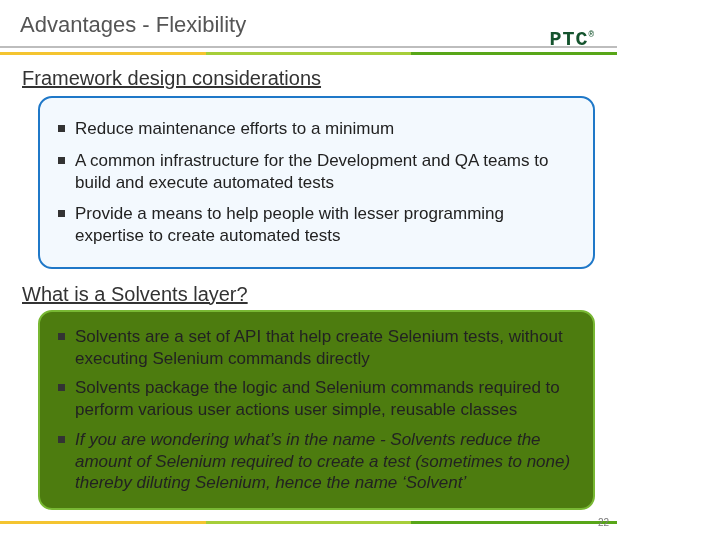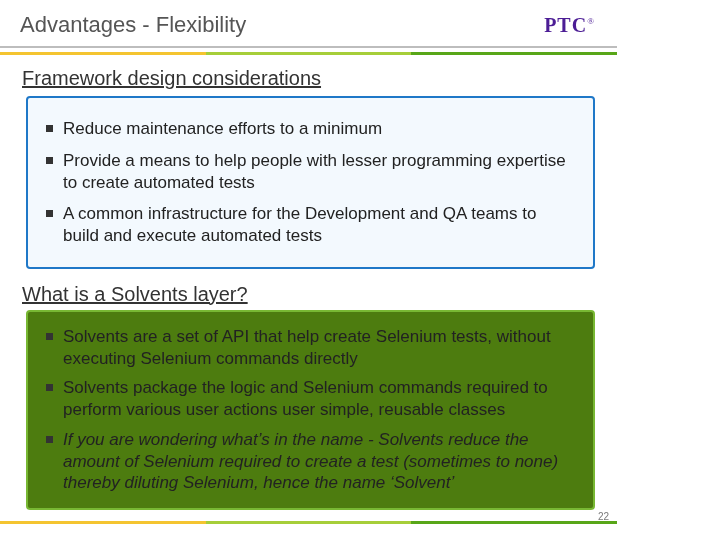--- a/index.html
+++ b/index.html
@@ -20,26 +20,26 @@
   .header {
     padding: 12px 20px 8px 20px;
     position: relative;
   }
   .title {
     font-size: 22px;
     color: #555555;
   }
   .brand {
     position: absolute;
-    top: 14px;
+    top: 28px;
     right: 22px;
-    font-family: Liberation Serif, serif;
+    font-family: Liberation Mono, monospace;
     font-weight: bold;
     font-size: 20px;
-    color: #4c1d95;
+    color: #14532d;
     letter-spacing: 1px;
   }
   .brand .reg {
     font-size: 9px;
     vertical-align: super;
     font-weight: normal;
   }
   .rule {
     height: 2px;
     background: #bdbdbd;
@@ -58,23 +58,23 @@
   .content {
     padding: 0 20px;
   }
   .sub-heading {
     font-size: 20px;
     color: #333333;
     text-decoration: underline;
     margin: 12px 0 6px 2px;
   }
   .callout {
-    border-radius: 4px;
+    border-radius: 14px;
     padding: 10px 18px 10px 18px;
-    margin: 0 2px 14px 6px;
+    margin: 0 2px 14px 18px;
   }
   .callout.blue {
     border: 2px solid #1f78c8;
     background: #f3f9fe;
   }
   .callout.green {
     border: 2px solid #78b833;
     background: #4d7c0f;
     margin-top: -2px;
     padding-top: 6px;
@@ -113,21 +113,21 @@
     display: flex;
     height: 3px;
   }
   .footer-bar .seg { flex: 1; }
   .footer-bar .s1 { background: #f4c430; }
   .footer-bar .s2 { background: #a6ce39; }
   .footer-bar .s3 { background: #58a618; }
   .page-num {
     position: absolute;
     right: 8px;
-    bottom: 18px;
+    bottom: 12px;
     font-size: 10px;
     color: #7a7a7a;
   }
 </style>
 </head>
 <body>
 
 <div class="slide">
 
   <div class="header">
@@ -148,25 +148,25 @@
 
     <div class="sub-heading">Framework design considerations</div>
 
     <div class="callout blue">
       <div class="bullet">
         <div class="sq"></div>
         <div class="txt">Reduce maintenance efforts to a minimum</div>
       </div>
       <div class="bullet">
         <div class="sq"></div>
-        <div class="txt">Provide a means to help people with lesser programming expertise to create automated tests</div>
+        <div class="txt">A common infrastructure for the Development and QA teams to build and execute automated tests</div>
       </div>
       <div class="bullet">
         <div class="sq"></div>
-        <div class="txt">A common infrastructure for the Development and QA teams to build and execute automated tests</div>
+        <div class="txt">Provide a means to help people with lesser programming expertise to create automated tests</div>
       </div>
     </div>
 
     <div class="sub-heading">What is a Solvents layer?</div>
 
     <div class="callout green">
       <div class="bullet">
         <div class="sq"></div>
         <div class="txt">Solvents are a set of API that help create Selenium tests, without executing Selenium commands directly</div>
       </div>

